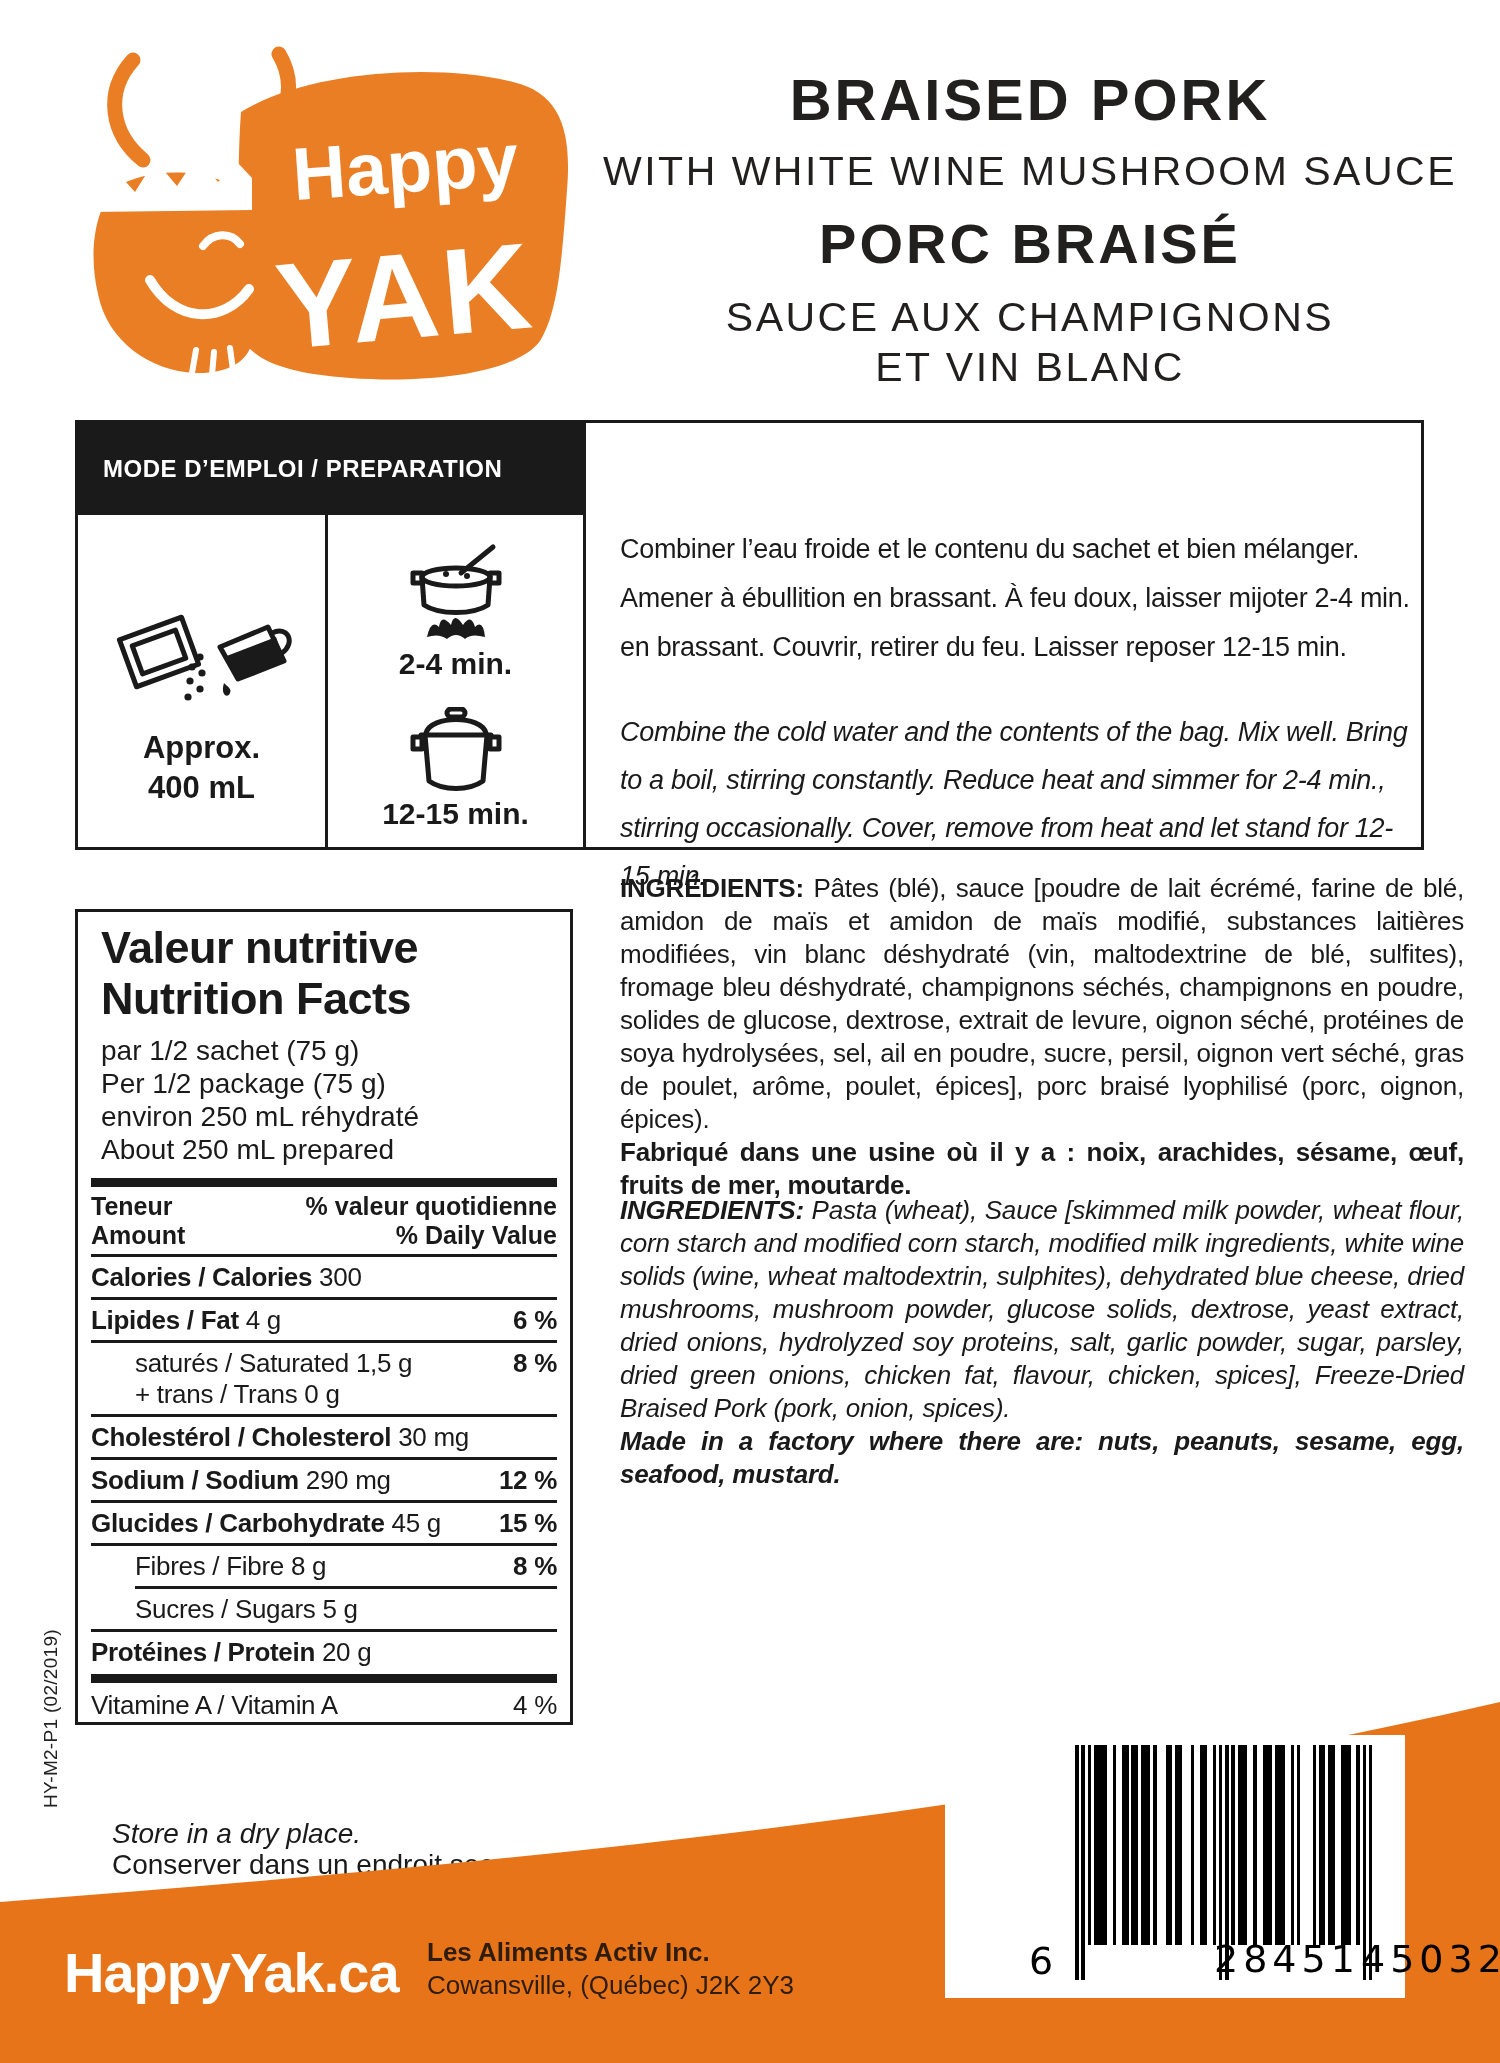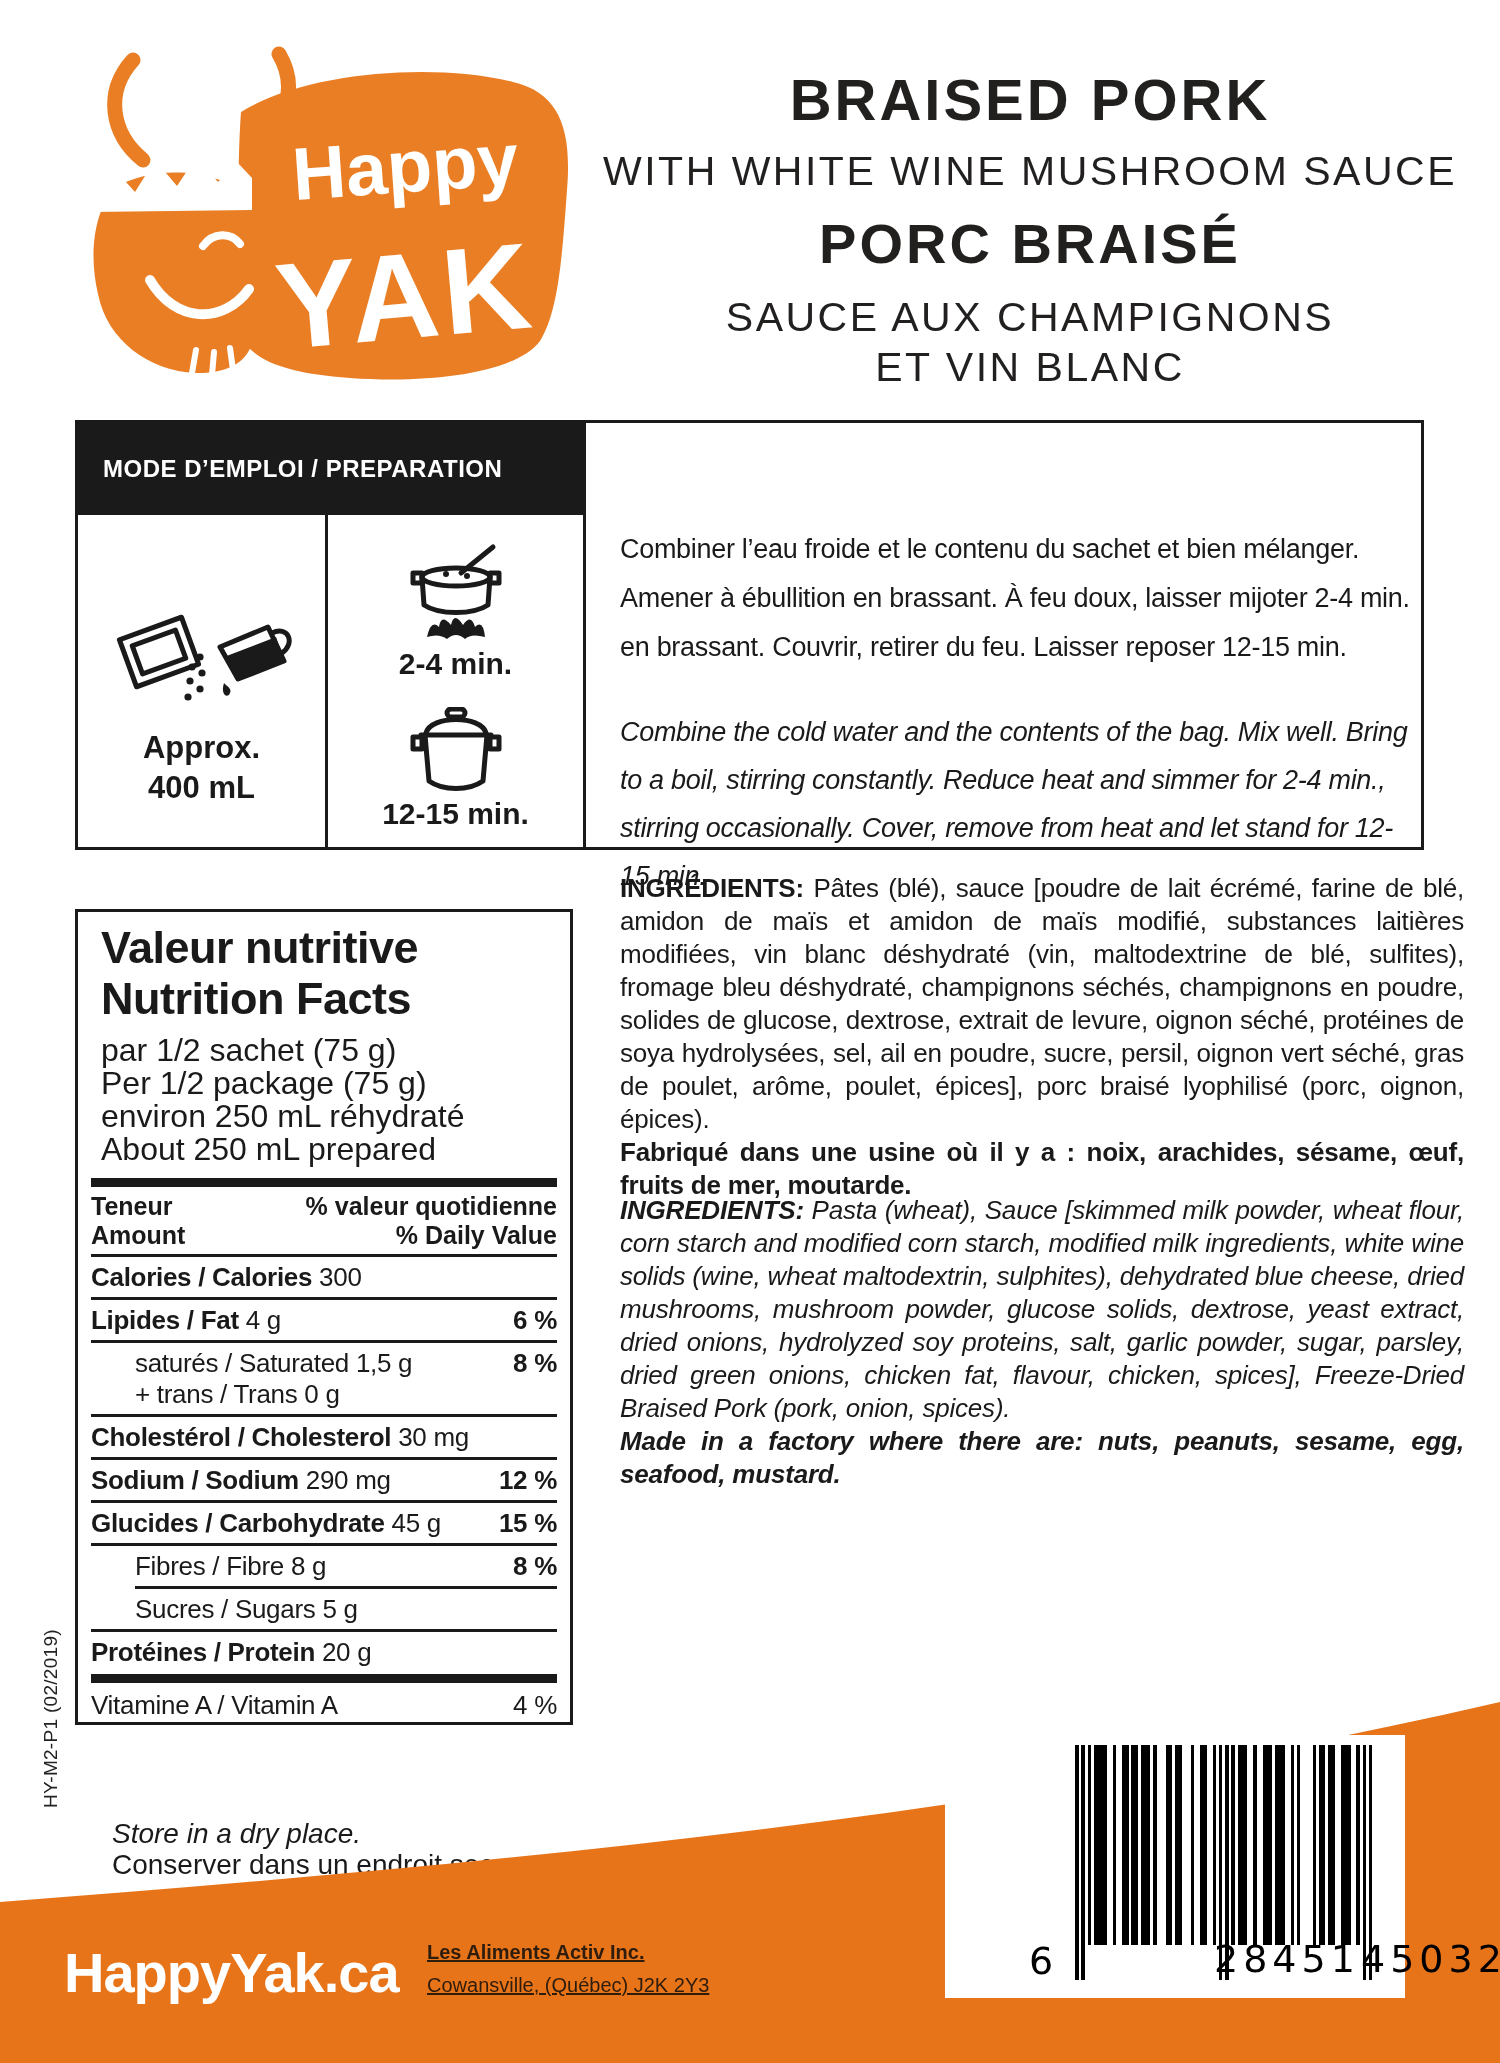--- a/index.html
+++ b/index.html
@@ -35,21 +35,21 @@
   .icon-pour{margin-top:90px;}
   .icon-pot{margin-top:28px;}
   .icon-lid{margin-top:26px;}
   .prep-text{position:absolute;left:542px;top:102px;width:800px;}
   .instr-fr{font-size:27px;line-height:49px;letter-spacing:-0.3px;}
   .instr-en{font-size:27px;line-height:48px;font-style:italic;margin-top:36px;letter-spacing:-0.3px;}
 
   
   .nut-box{position:absolute;left:75px;top:868px;width:498px;height:816px;border:3px solid var(--ink);padding:8px 13px 0 13px;overflow:hidden;margin-top:41px;}
   .nut-title{font-size:45px;font-weight:bold;line-height:47px;letter-spacing:-0.5px;margin-left:10px;margin-top:4px;}
-  .nut-serving{font-size:32px;line-height:33px;margin-left:10px;margin-top:12px;}
+  .nut-serving{font-size:28px;line-height:33px;margin-left:10px;margin-top:12px;}
   .bar-thick{height:9px;background:var(--ink);margin-top:12px;}
   .nut-head{display:flex;justify-content:space-between;font-weight:bold;font-size:25px;line-height:29px;padding:5px 0 4px 0;}
   .sep{height:0;border-top:3px solid var(--ink);}
   .sep.ind2{margin-left:44px;}
   .nrow{display:flex;justify-content:space-between;align-items:flex-start;padding:5px 0 4px 0;font-size:26px;line-height:31px;letter-spacing:-0.3px;white-space:nowrap;}
   .nrow .ind{padding-left:44px;display:block;}
   .nrow .b{font-weight:bold;}
   .ndv{text-align:right;}
   .vit .nrow{font-weight:normal;}
 
@@ -64,21 +64,21 @@
   .storage{position:absolute;left:78px;top:1818px;font-size:28px;line-height:31px;font-weight:normal;margin-left:34px;}
   .storage .en{font-style:italic;}
 
   
   .side-code{position:absolute;left:40px;top:1808px;transform:rotate(-90deg);transform-origin:0 0;
     font-size:19px;letter-spacing:0.3px;white-space:nowrap;color:#222;}
 
   
   .footer-svg{position:absolute;left:0;top:1650px;width:1500px;height:413px;}
   .website{position:absolute;left:64px;top:1940px;font-size:56px;font-weight:bold;color:#fff;letter-spacing:-1px;}
-  .company{position:absolute;left:427px;top:1936px;color:#2E1C0C;font-size:20px;line-height:33px;text-decoration:underline;}
+  .company{position:absolute;left:427px;top:1936px;color:#2E1C0C;font-size:26px;line-height:33px;}
   .company .c1{font-weight:bold;}
 
   
   .barcode-box{position:absolute;left:945px;top:1735px;width:460px;height:263px;background:#fff;}
   .bars{position:absolute;left:130px;top:10px;width:297px;height:235px;}
   .bars .bar{position:absolute;top:0;background:#000;}
   .bc-digit{position:absolute;font-size:38px;line-height:1;color:#000;font-family:"DejaVu Sans","Liberation Sans",sans-serif;}
   .bc-d0{left:84px;top:207px;}
   .bc-g1{left:269px;top:205px;width:132px;text-align:center;letter-spacing:5px;}
   .bc-g2{left:416px;top:205px;width:132px;text-align:center;letter-spacing:5px;}

